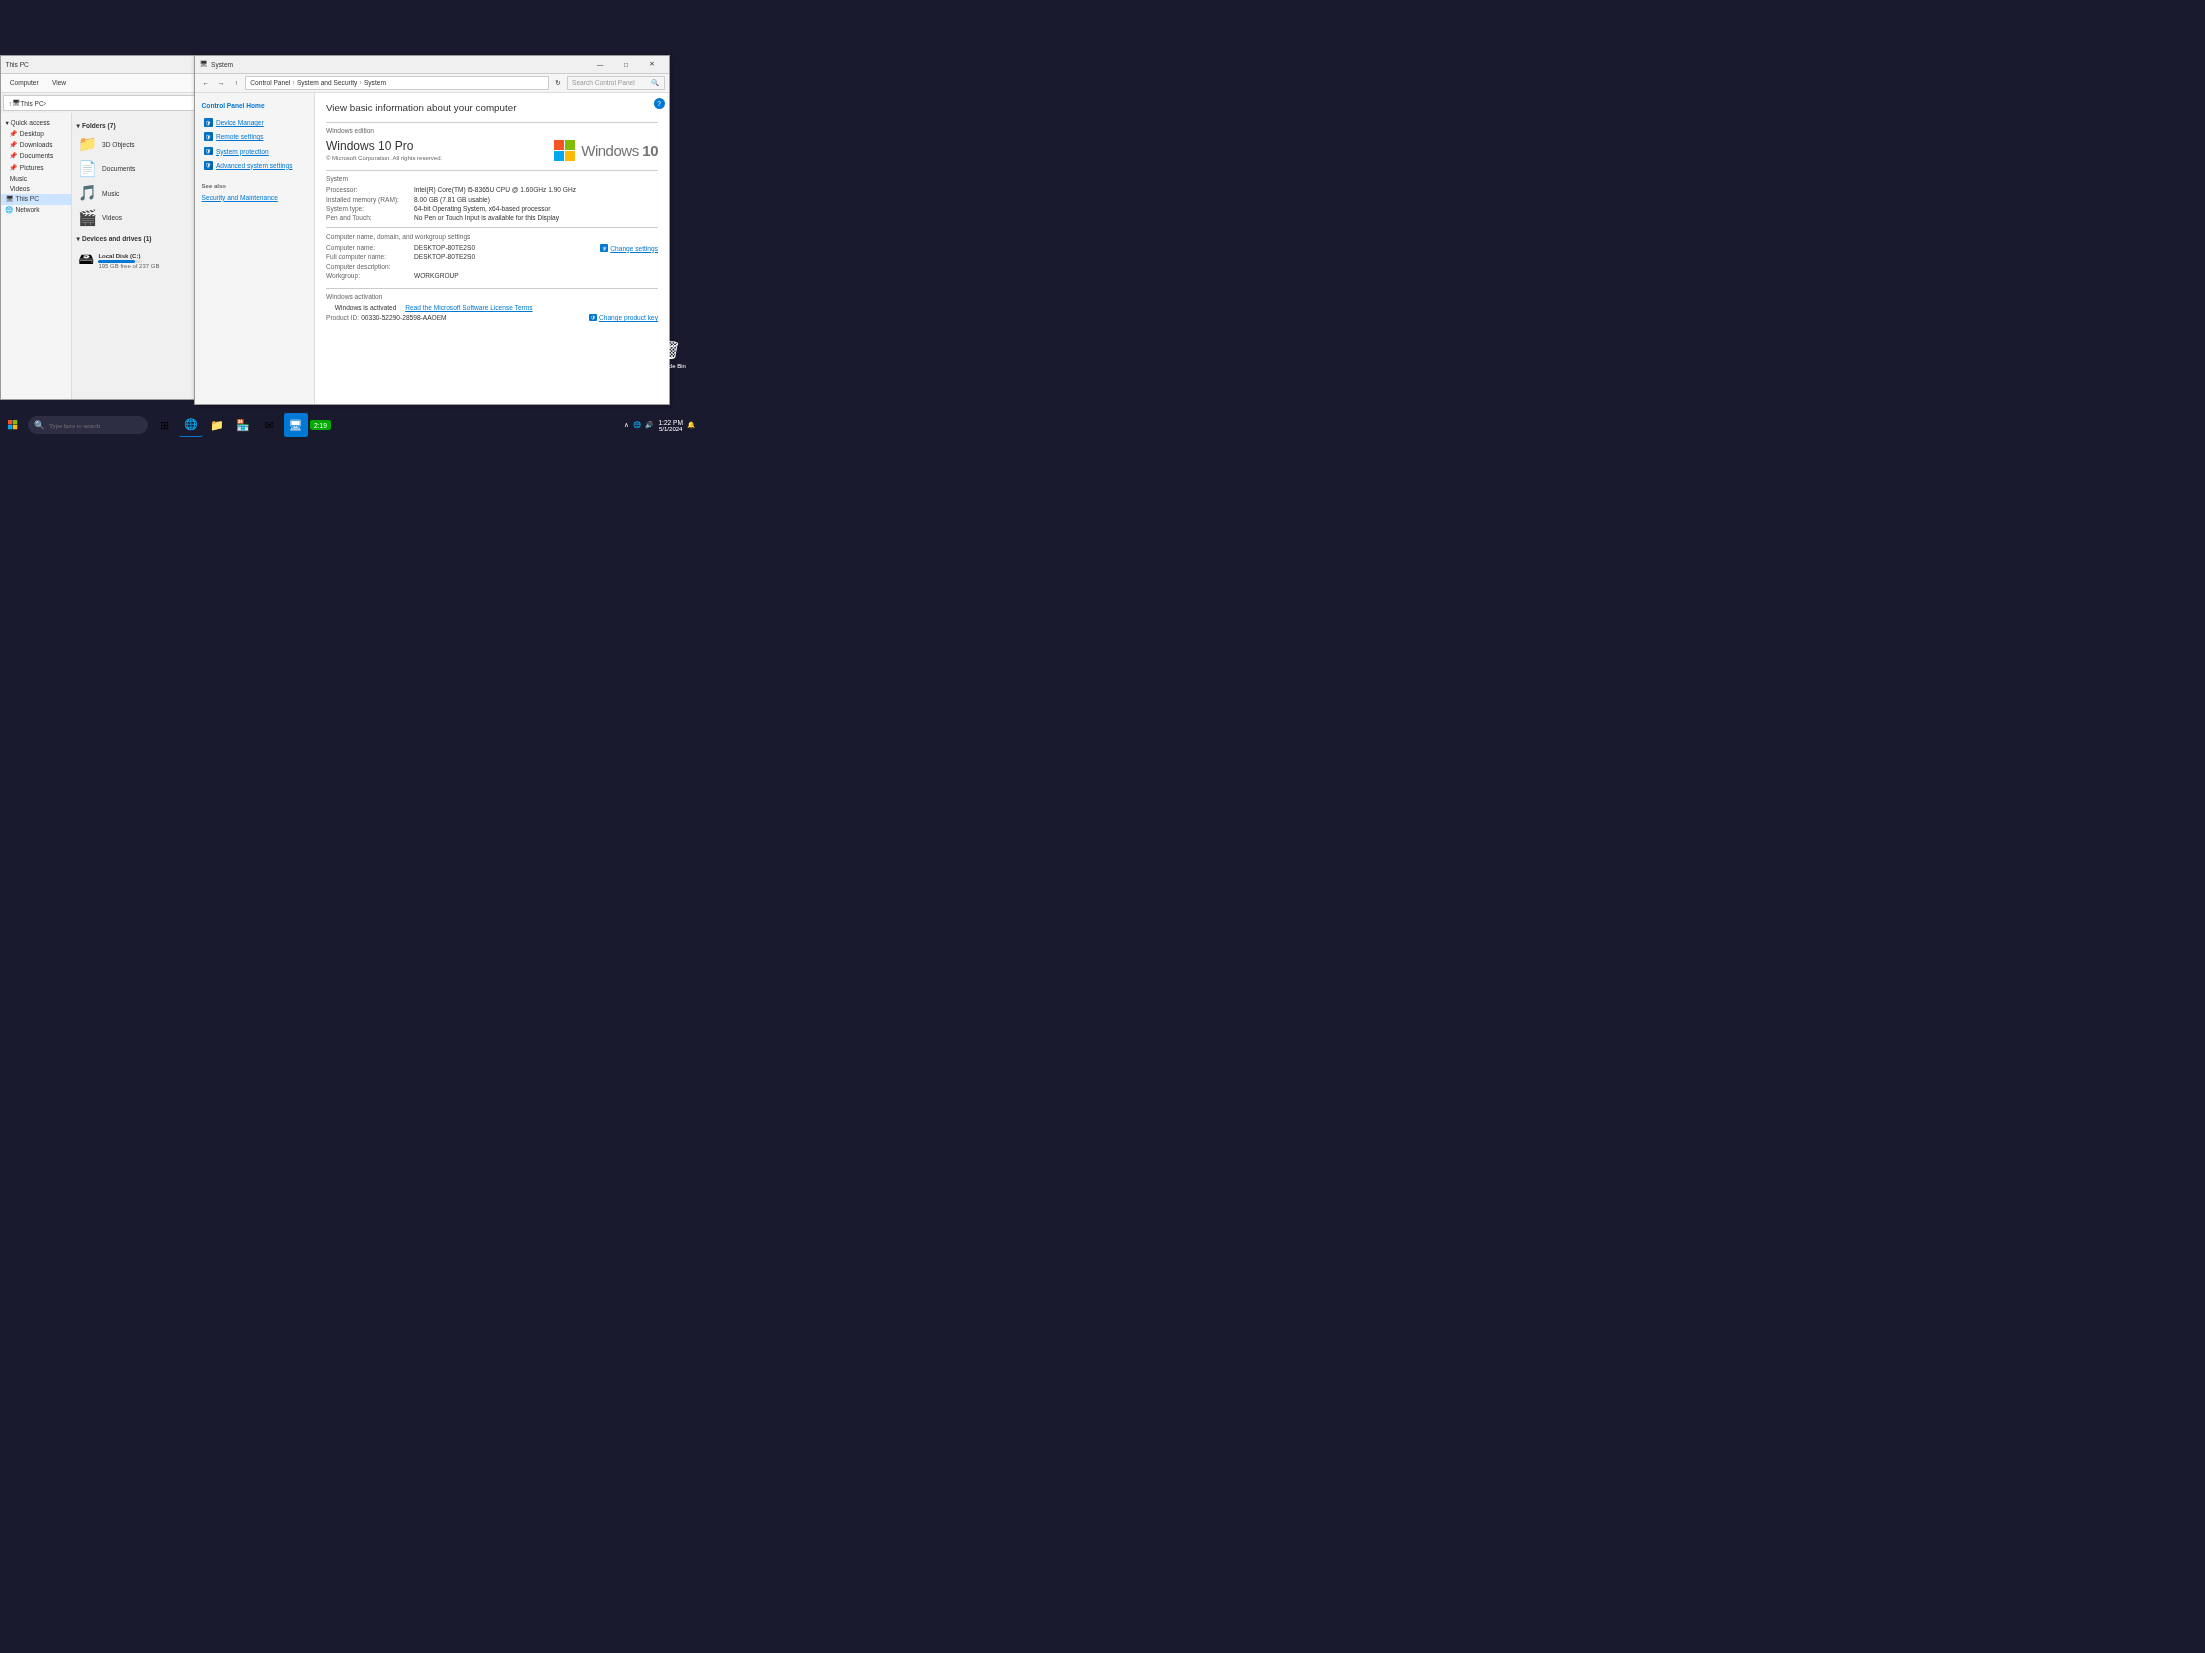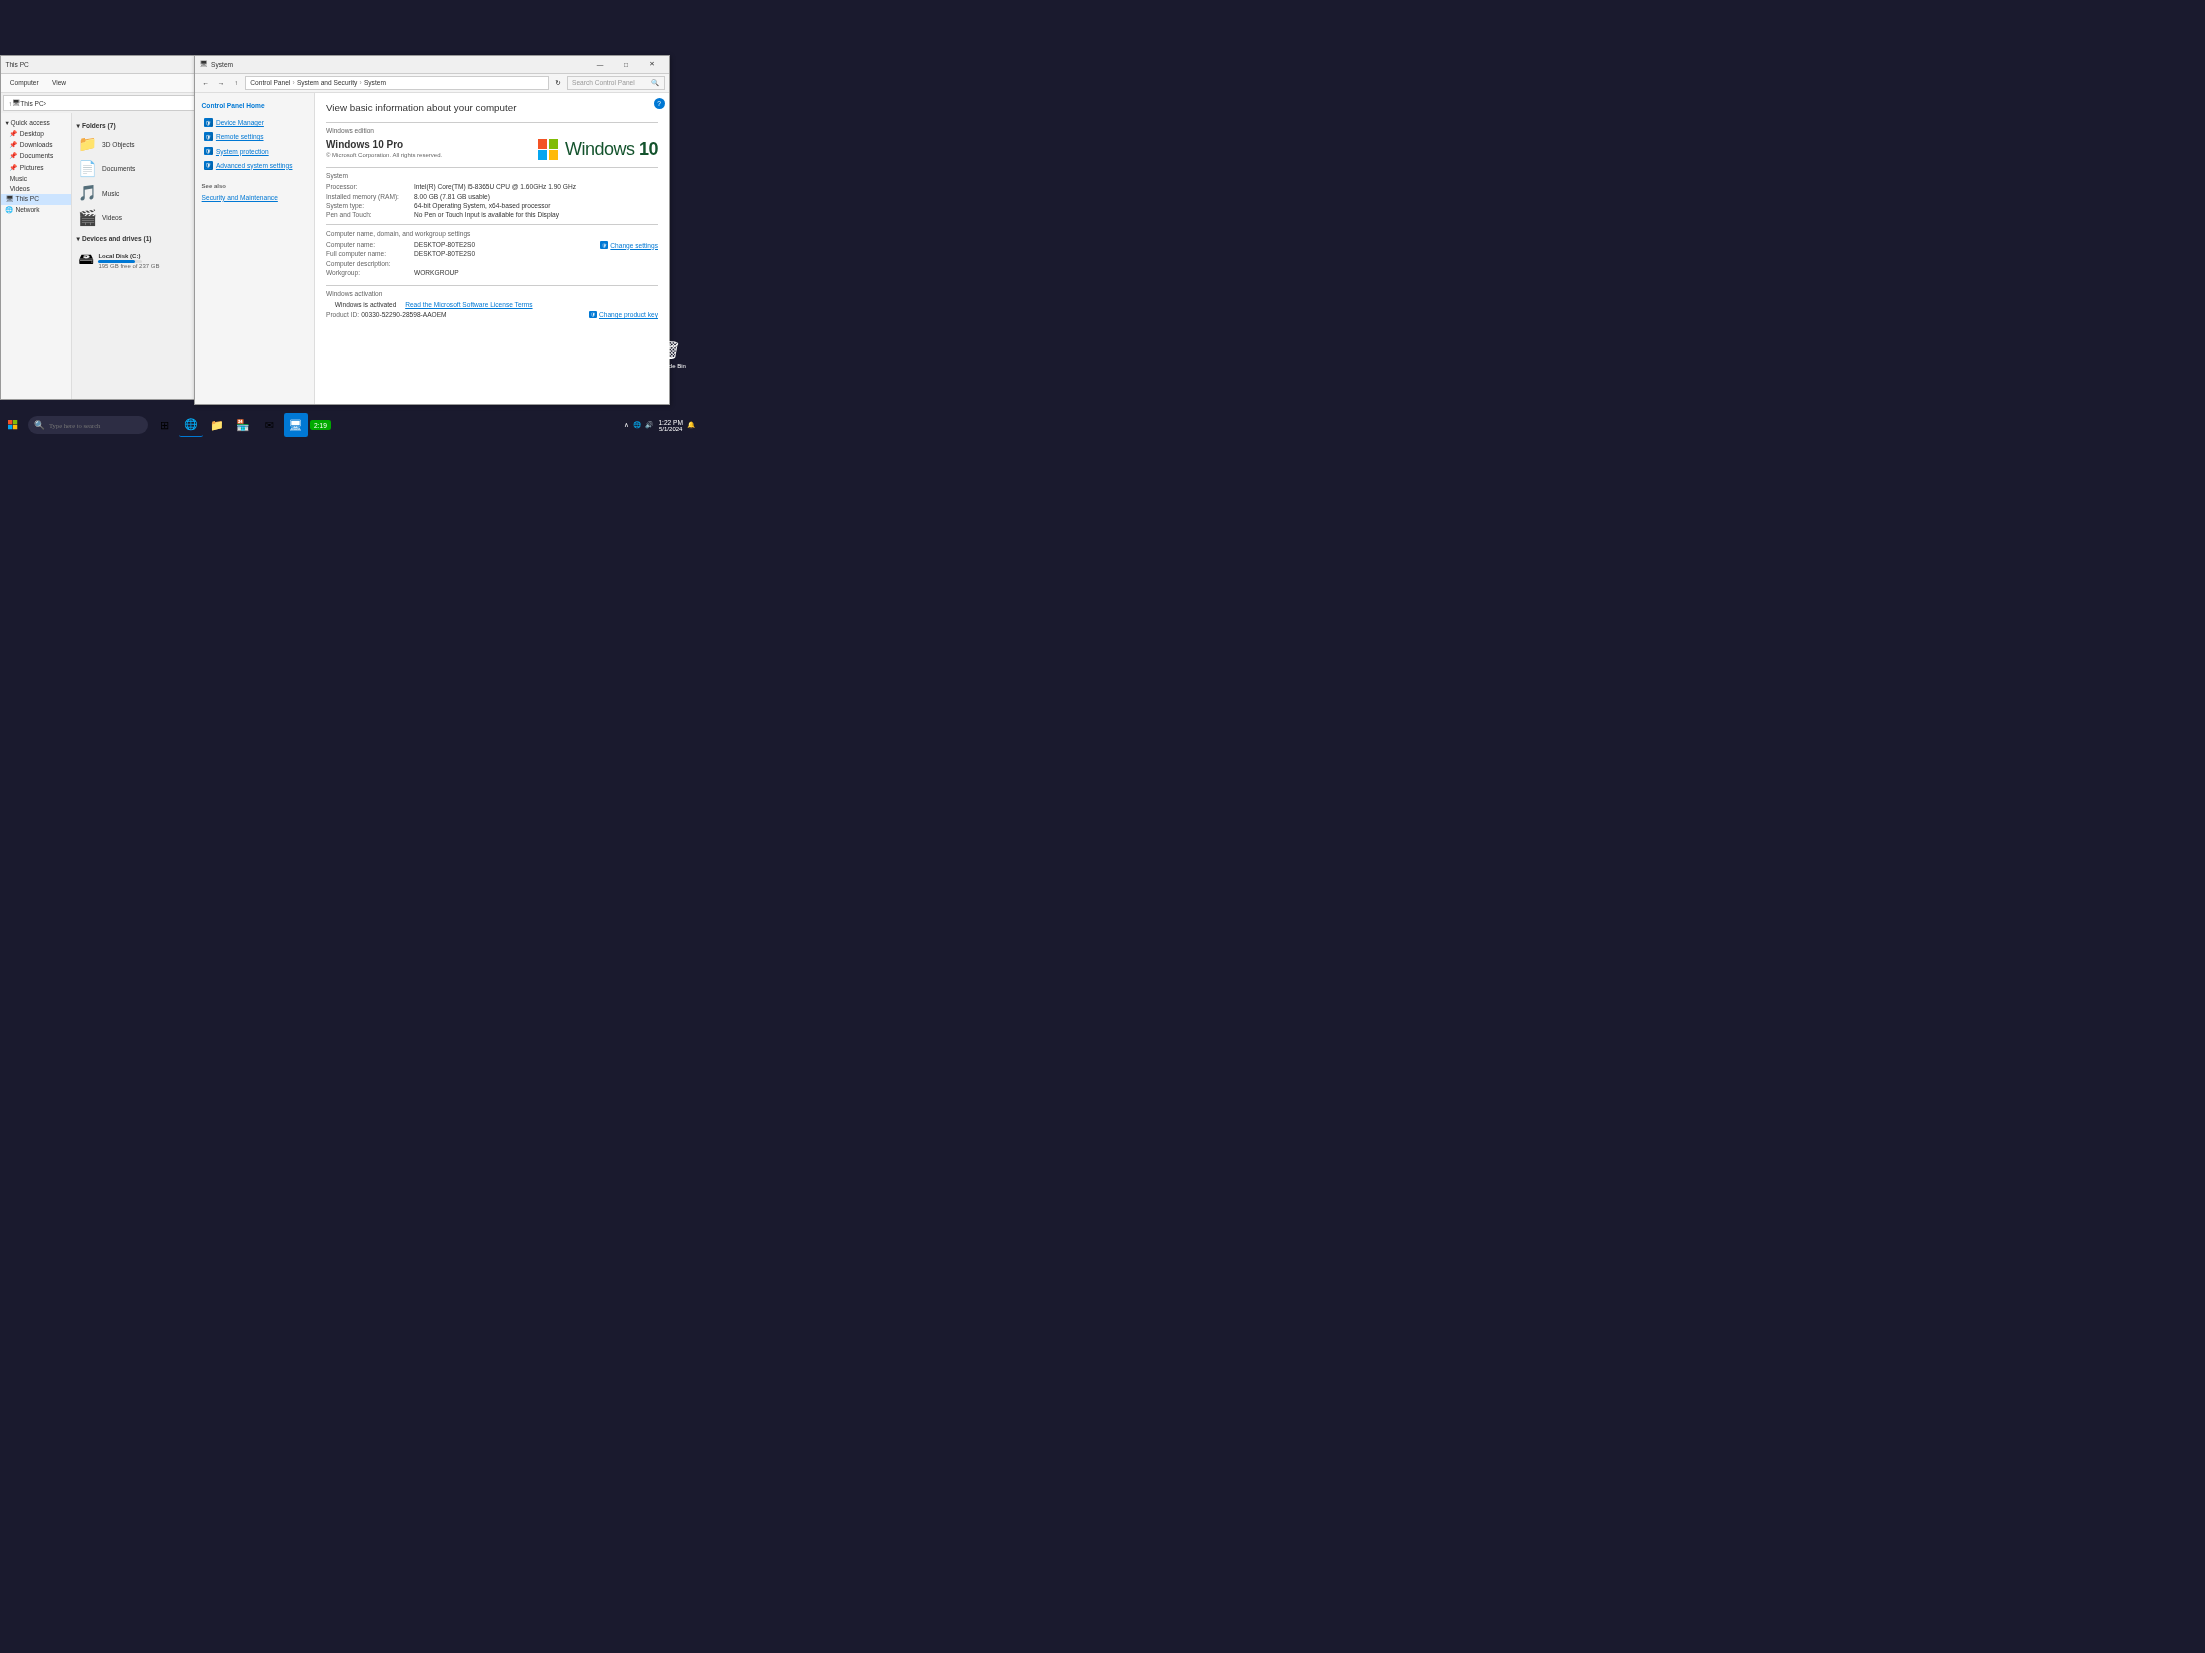--- a/index.html
+++ b/index.html
@@ -437,23 +437,23 @@
     .sq-blue { background: #05a6f0; }
     .sq-yellow { background: #ffba08; }
 
     .windows-brand {
       display: flex;
       align-items: center;
       gap: 6.6px;
       position: relative;
     }
     .win10-wordmark {
-      font-size: 18px;
+      font-size: 15px;
       font-weight: 300;
-      color: #14532d;
+      color: #737373;
       letter-spacing: -0.5px;
     }
     .win10-wordmark span {
       font-weight: 600;
     }
 
     .help-btn {
       position: absolute;
       right: 4.4px;
       top: 4.4px;
@@ -594,21 +594,21 @@
 
     <div class="system-right" style="position:relative">
       <div class="help-btn">?</div>
       <h2 class="system-main-title">View basic information about your computer</h2>
 
       <div class="section-group">
         <div class="section-group-title">Windows edition</div>
         <div style="display:flex; justify-content:space-between; align-items:center">
           <div>
             <div class="info-row">
-              <span class="info-value" style="font-size:10px; font-weight:700">Windows 10 Pro</span>
+              <span class="info-value" style="font-size:12px; font-weight:400">Windows 10 Pro</span>
             </div>
             <div class="info-row">
               <span class="info-value" style="font-size:6px; color:#666">© Microsoft Corporation. All rights reserved.</span>
             </div>
           </div>
           <div class="windows-brand">
             <div class="win-logo">
               <div class="win-logo-row">
                 <div class="win-logo-sq sq-red"></div>
                 <div class="win-logo-sq sq-green"></div>

